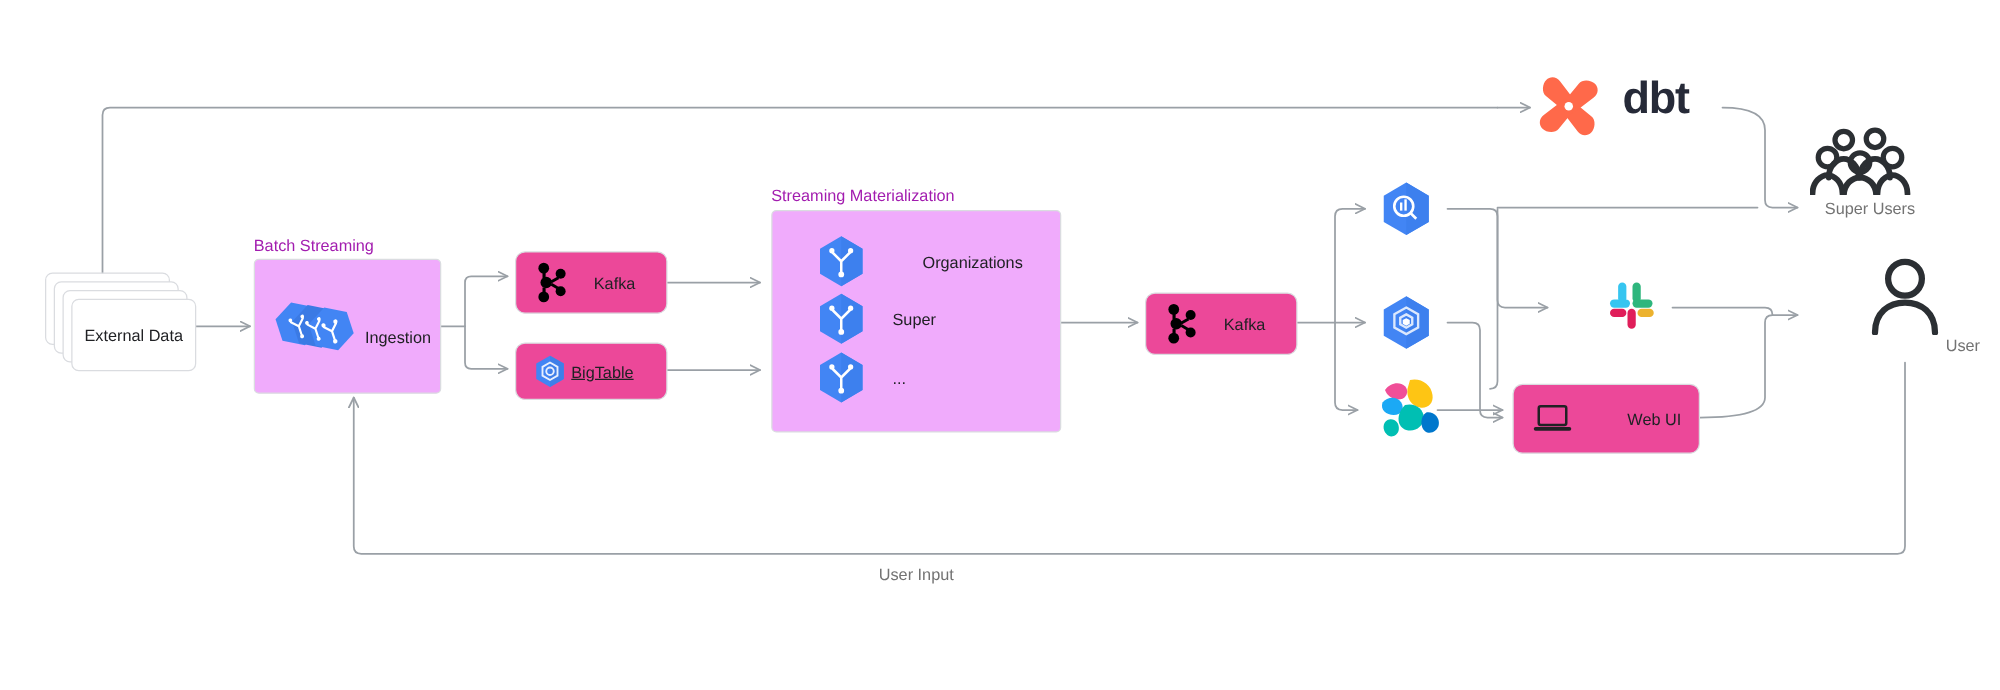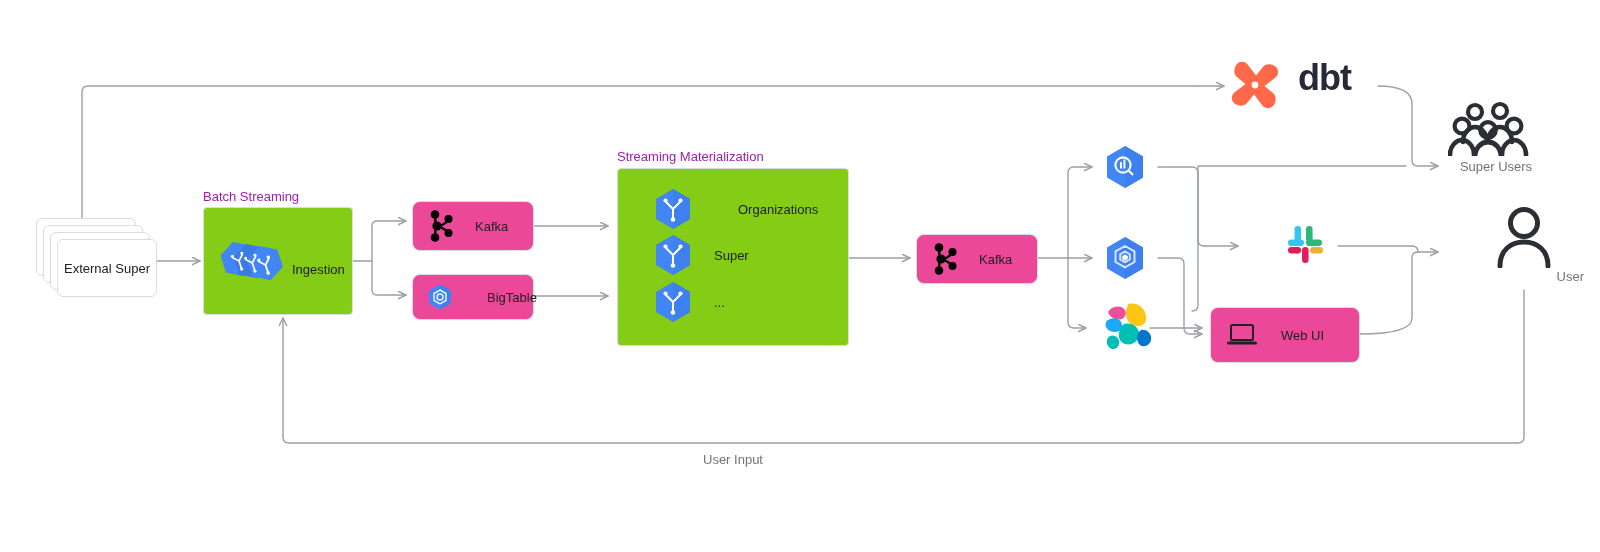--- a/index.html
+++ b/index.html
@@ -2,21 +2,21 @@
 <html><head>
 <meta charset="utf-8">
 <style>
   html,body{margin:0;padding:0;background:#ffffff;}
   body{width:1600px;height:552px;font-family:"Liberation Sans",sans-serif;overflow:hidden;}
   #stage{position:relative;width:1600px;height:552px;background:#fff;}
   svg#wires{position:absolute;left:0;top:0;width:1600px;height:552px;pointer-events:none;}
 
   .node{position:absolute;box-sizing:border-box;}
   .card{background:#ec4899;border:1px solid #dadce0;border-radius:8px;display:flex;align-items:center;}
-  .grp{background:#84cc16;border:1px solid #dadce0;border-radius:4px;}
+  .grp{background:#f0abfc;border:1px solid #dadce0;border-radius:4px;}
   .lbl{font-size:13px;color:#202124;white-space:nowrap;}
   .grp-title{position:absolute;font-size:13px;color:#a21caf;white-space:nowrap;}
   .cap{position:absolute;font-size:13px;color:#737373;white-space:nowrap;text-align:center;}
 
   .stackpage{position:absolute;width:98px;height:56px;background:#fff;border:1px solid #dadce0;border-radius:6px;}
   .rowitem{position:absolute;display:flex;align-items:center;gap:18px;}
 </style>
 </head>
 <body>
 
@@ -67,21 +67,21 @@
 
       <path d="M1524,290 L1524,437 Q1524,443 1518,443 L289,443 Q283,443 283,437 L283,318" marker-end="url(#ah)"></path>
     </g>
   </svg>
 
   <div class="node" style="left:36px;top:218px;width:120px;height:86px;">
     <div class="stackpage" style="left:0px;top:0px;"></div>
     <div class="stackpage" style="left:7px;top:7px;"></div>
     <div class="stackpage" style="left:14px;top:14px;"></div>
     <div class="stackpage" style="left:21px;top:21px;display:flex;align-items:center;justify-content:center;">
-      <span class="lbl">External Super</span>
+      <span class="lbl">External Data</span>
     </div>
   </div>
 
   <div class="grp-title" style="left:203px;top:189px;">Batch Streaming</div>
   <div class="node grp" style="left:203px;top:207px;width:150px;height:108px;">
     <div style="position:absolute;left:12px;top:18px;width:72px;height:72px;">
       <svg viewBox="0 0 72 72" width="72" height="72">
         <g transform="rotate(-18 36 36)">
           <polygon points="8,20 24,11 40,20 40,38 24,47 8,38" fill="#4285f4"></polygon>
           <polygon points="20,26 36,17 52,26 52,44 36,53 20,44" fill="#3b7ae4"></polygon>
@@ -133,21 +133,21 @@
     <span style="display:inline-block;width:30px;height:30px;">
       <svg viewBox="0 0 30 30" width="30" height="30">
         <polygon points="15,2.5 26,8.8 26,21.2 15,27.5 4,21.2 4,8.8" fill="#4285f4"></polygon>
         <polygon points="15,2.5 26,8.8 26,21.2 15,27.5" fill="#3f7fe8"></polygon>
         <g fill="none" stroke="#e8f0fe" stroke-width="1.5">
           <circle cx="15" cy="15" r="3"></circle>
           <path d="M15,8 L21,11.5 L21,18.5 L15,22 L9,18.5 L9,11.5 Z"></path>
         </g>
       </svg>
     </span>
-    <span class="lbl" style="margin-left:32px;">BigTable</span>
+    <span class="lbl" style="margin-left:2px;text-decoration:underline;">BigTable</span>
   </div>
 
   <div class="grp-title" style="left:617px;top:149px;">Streaming Materialization</div>
   <div class="node grp" style="left:617px;top:168px;width:232px;height:178px;"></div>
 
   <div class="rowitem" style="left:650px;top:186px;gap:42px;">
     <span style="display:inline-block;width:46px;height:46px;">
       <svg viewBox="0 0 46 46" width="46" height="46">
         <polygon points="23,3 40,13 40,33 23,43 6,33 6,13" fill="#4285f4"></polygon>
         <polygon points="23,3 40,13 40,33 23,43" fill="#3d80ee"></polygon>
@@ -288,21 +288,21 @@
           <rect x="30" y="23.5" width="16" height="6.6" rx="3.3" fill="#2eb67d"></rect>
           <rect x="12" y="31" width="12" height="6.6" rx="3.3" fill="#e01e5a"></rect>
           <rect x="26" y="31" width="6.6" height="16" rx="3.3" fill="#e01e5a"></rect>
           <rect x="34" y="31" width="13" height="6.6" rx="3.3" fill="#ecb22e"></rect>
           <rect x="18.5" y="31" width="6.6" height="6.6" rx="3.3" fill="#e01e5a"></rect>
         </g>
       </svg>
     </span>
   </div>
 
-  <div class="node card" style="left:1210px;top:307px;width:150px;height:56px;padding:0 14px;">
+  <div class="node card" style="left:1210px;top:307px;width:150px;height:56px;padding:0 14px;justify-content:space-between;">
     <span style="display:inline-block;width:34px;height:28px;">
       <svg viewBox="0 0 34 28" width="34" height="28">
         <rect x="6" y="4" width="22" height="15" rx="1.6" fill="none" stroke="#202124" stroke-width="2"></rect>
         <rect x="2" y="20.5" width="30" height="3" rx="1.5" fill="#202124"></rect>
       </svg>
     </span>
     <span class="lbl" style="margin-left:22px;">Web UI</span>
   </div>
 
   <div class="node" style="left:1448px;top:100px;width:96px;height:56px;">

